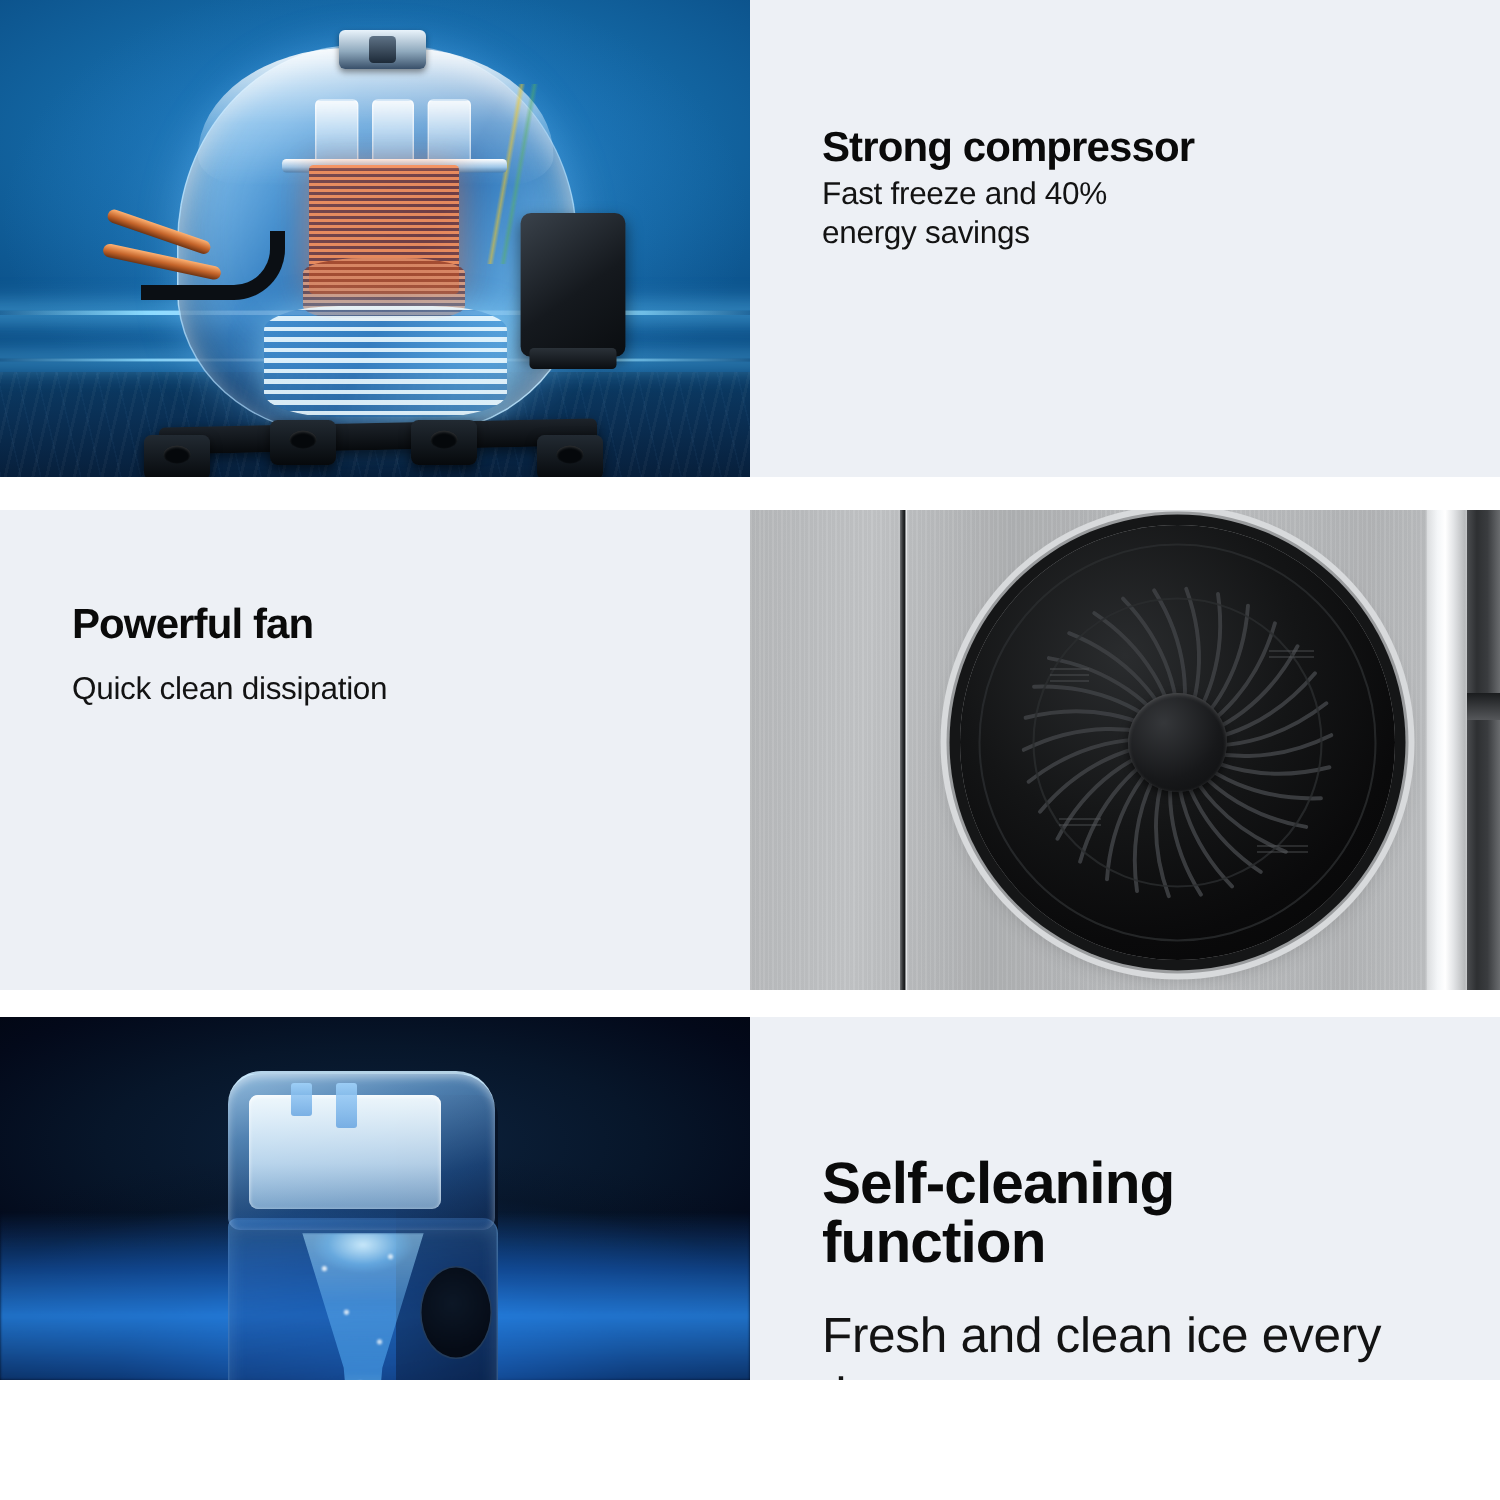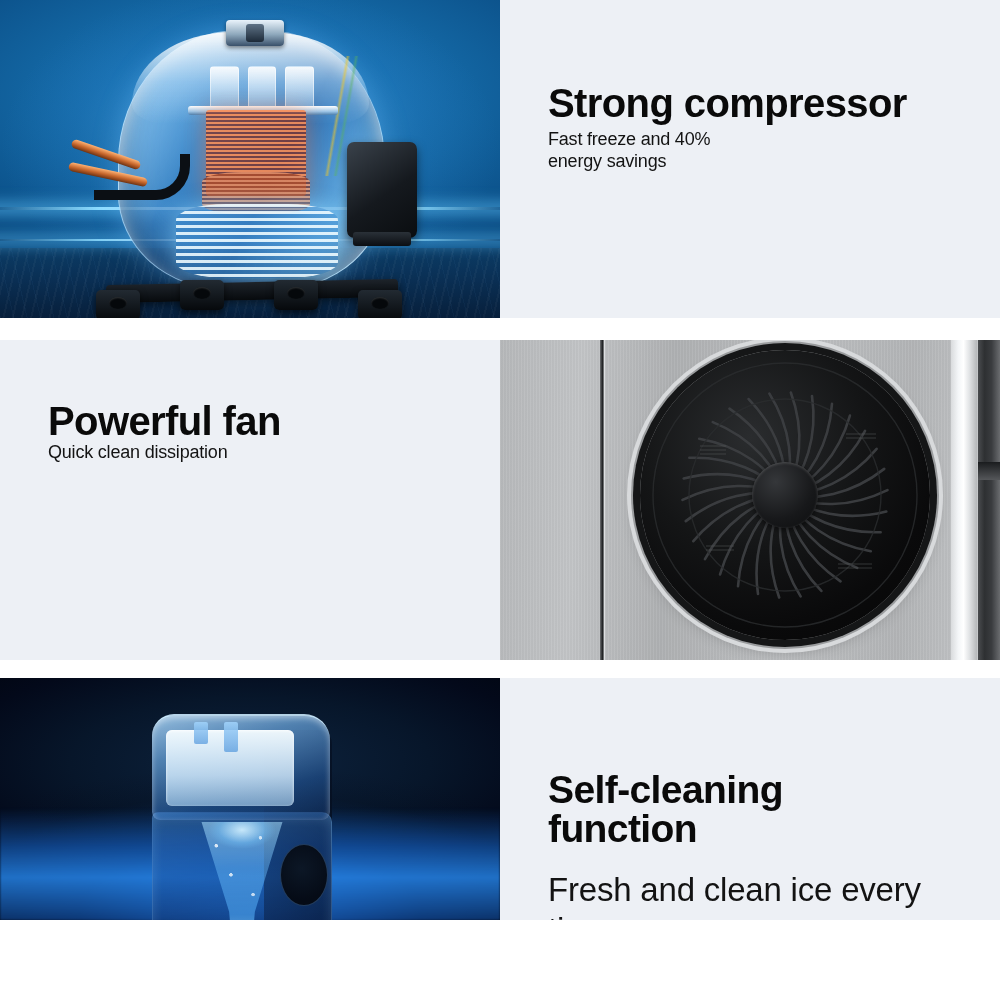--- a/index.html
+++ b/index.html
@@ -16,32 +16,32 @@
 
   .half{position:relative;width:500px;height:100%;overflow:hidden;}
 
   
   .textpane{background:#edf0f5;position:relative;}
   .textblock{position:absolute;left:48px;right:18px;}
   .t1{top:84px;}
   .t2{top:62px;}
   .t3{top:92px;}
   .headline{
-    font-size:40px;font-weight:bold;color:#0a0a0a;
+    font-size:28px;font-weight:bold;color:#0a0a0a;
     line-height:0.98;letter-spacing:-0.6px;margin:0 0 6px 0;
     white-space:pre-line;
   }
   .subline{
-    font-size:18px;font-weight:normal;color:#131313;
+    font-size:21px;font-weight:normal;color:#131313;
     line-height:1.22;letter-spacing:-0.2px;margin:0;
     white-space:pre-line;
   }
   .t3 .headline{font-size:39px;line-height:1.0;margin-bottom:22px;}
   .t3 .subline{font-size:33px;}
-  .t2 .headline{margin-bottom:1px;}
+  .t2 .headline{margin-bottom:18px;}
 
   
   .comp-scene{
     position:absolute;inset:0;
     background:
       radial-gradient(120% 85% at 50% 30%, #1f7fc4 0%, #12639f 38%, #0a4d85 62%, #063a68 82%, #032a4d 100%);
   }
   .comp-floor{
     position:absolute;left:0;right:0;top:248px;bottom:0;
     background:linear-gradient(180deg,#0b3c66 0%,#0a2f54 45%,#071f3b 100%);

